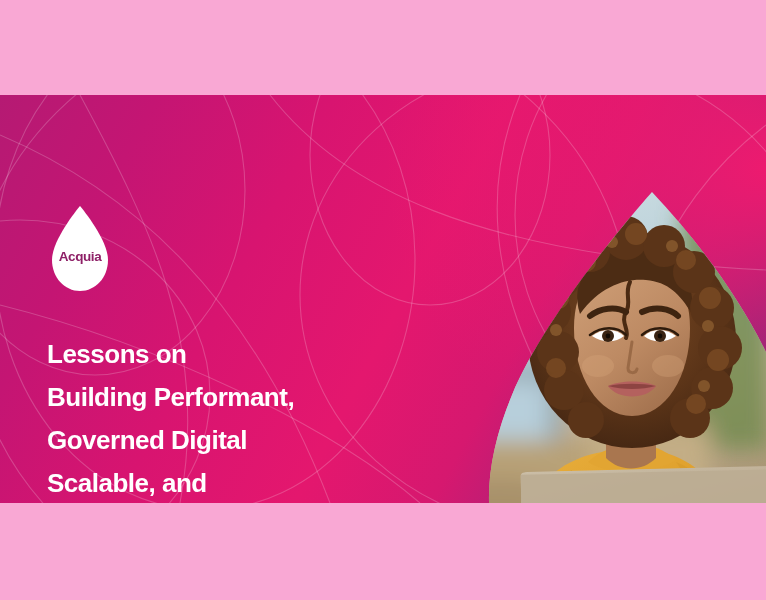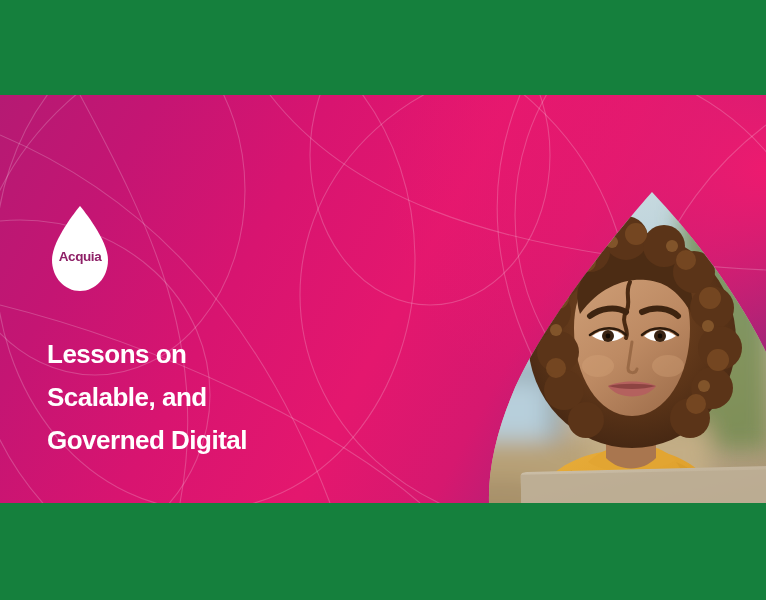--- a/index.html
+++ b/index.html
@@ -11,21 +11,21 @@
     width: 766px;
     height: 600px;
     overflow: hidden;
     font-family: "Liberation Sans", sans-serif;
   }
 
   #banner-root {
     position: relative;
     width: 766px;
     height: 600px;
-    background: #15803d;
+    background: #f9a8d4;
     overflow: hidden;
   }
 
   
   #inner-panel {
     position: absolute;
     left: 0;
     top: 95px;
     width: 766px;
     height: 408px;
@@ -131,22 +131,23 @@
 
     <div id="acquia-logo">
       <svg class="drop-svg" viewBox="0 0 66 88" aria-hidden="true">
         <path d="M33 1 C33 1 5 34 5 55 C5 72.5 17.5 86 33 86 C48.5 86 61 72.5 61 55 C61 34 33 1 33 1 Z" fill="#ffffff"></path>
       </svg>
       <div id="logo-wordmark">Acquia</div>
     </div>
 
     <h1 id="headline">
       <span class="hl-line">Lessons on</span>
+      <span class="hl-line">Building Performant,</span>
+      <span class="hl-line">Governed Digital</span>
       <span class="hl-line">Scalable, and</span>
-      <span class="hl-line">Governed Digital</span>
 
     </h1>
 
     <div id="photo-droplet">
       <svg class="photo-art" viewBox="0 0 326 408" aria-hidden="true">
         <defs>
           <clipPath id="dropClip">
             <path d="M212 2 C212 2 108 118 72 205 C52 253 44 300 52 340 C66 405 122 430 196 430
                      C290 430 352 380 360 300 C368 215 300 95 212 2 Z"></path>
           </clipPath>

